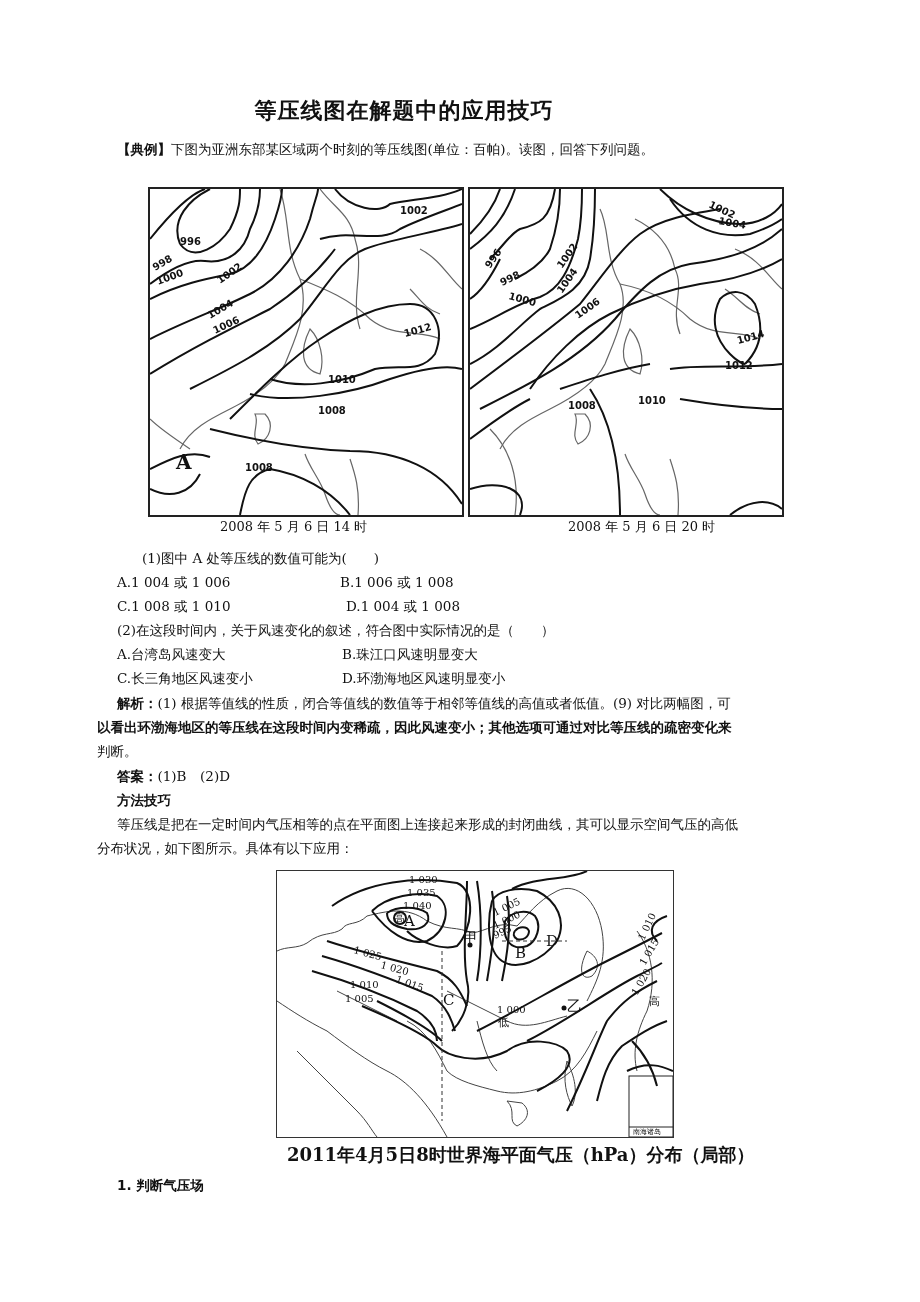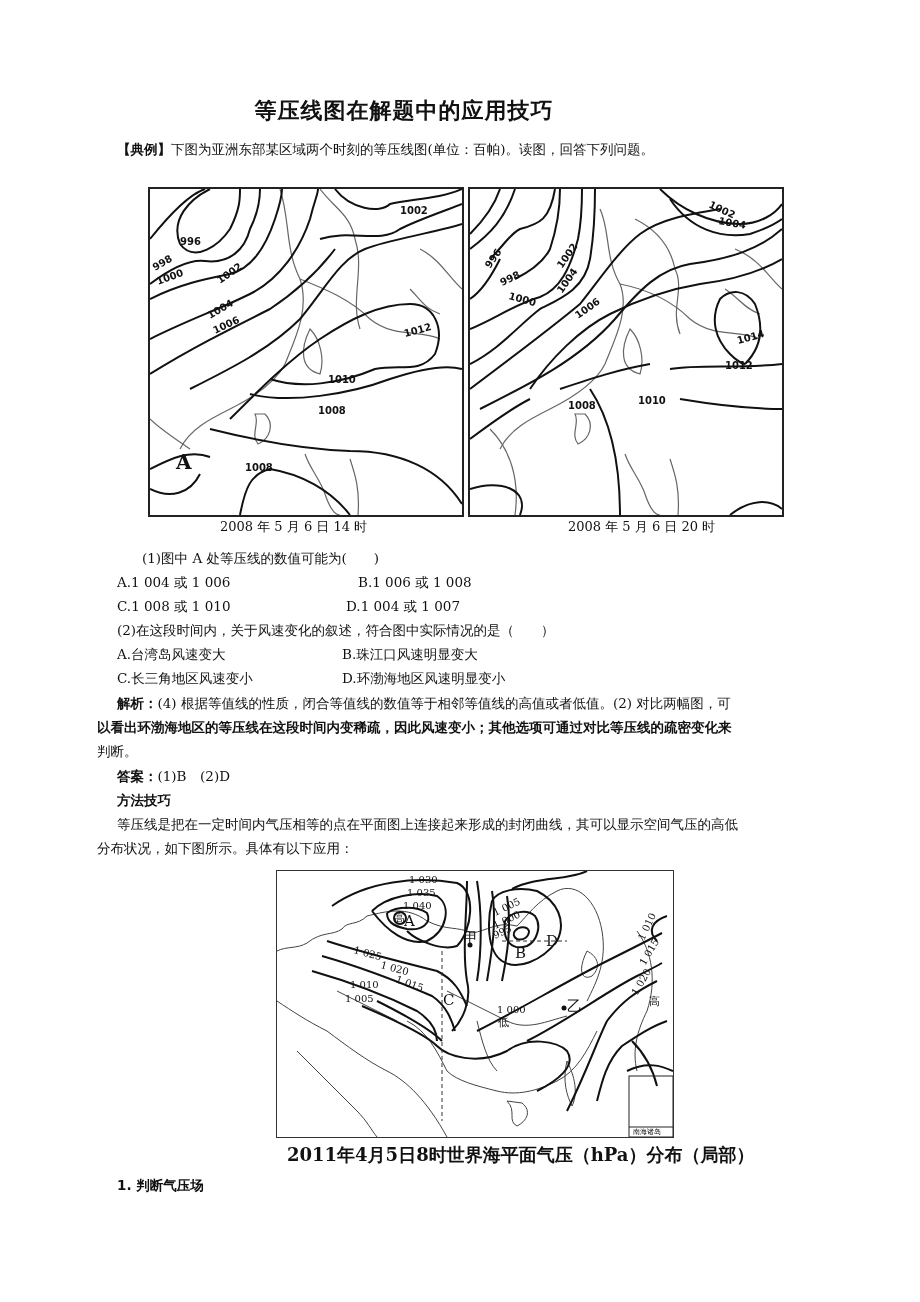--- a/index.html
+++ b/index.html
@@ -118,31 +118,31 @@
       <text x="255" y="180">1012</text>
       <text x="168" y="215">1010</text>
       <text x="98" y="220">1008</text>
     </g>
   </svg>
 </div>
 <div class="caption" style="left:568px; top:518px;">2008 年 5 月 6 日 20 时</div>
 
 <div class="line" style="left:117px; top:549px;margin-left:25px;">(1)图中 A 处等压线的数值可能为(　　)</div>
 <div class="line" style="left:117px; top:573px;">A.1 004 或 1 006</div>
-<div class="line" style="left:358px; top:573px;">B.1 006 或 1 008</div>
+<div class="line" style="left:340px; top:573px;">B.1 006 或 1 008</div>
 <div class="line" style="left:117px; top:597px;">C.1 008 或 1 010</div>
-<div class="line" style="left:346px; top:597px;">D.1 004 或 1 007</div>
+<div class="line" style="left:346px; top:597px;">D.1 004 或 1 008</div>
 <div class="line" style="left:117px; top:621px;">(2)在这段时间内，关于风速变化的叙述，符合图中实际情况的是（　　）</div>
 <div class="line" style="left:117px; top:645px;">A.台湾岛风速变大</div>
 <div class="line" style="left:342px; top:645px;">B.珠江口风速明显变大</div>
 <div class="line" style="left:117px; top:669px;">C.长三角地区风速变小</div>
 <div class="line" style="left:342px; top:669px;">D.环渤海地区风速明显变小</div>
 
 <div class="line" style="left:117px; top:694px;">
-  <span class="bold">解析：</span><span>(4) 根据等值线的性质，闭合等值线的数值等于相邻等值线的高值或者低值。(2) 对比两幅图，可</span>
+  <span class="bold">解析：</span><span>(1) 根据等值线的性质，闭合等值线的数值等于相邻等值线的高值或者低值。(9) 对比两幅图，可</span>
 </div>
 <div class="line" style="left:97px; top:718px;font-weight:bold;">以看出环渤海地区的等压线在这段时间内变稀疏，因此风速变小；其他选项可通过对比等压线的疏密变化来</div>
 <div class="line" style="left:97px; top:742px;">判断。</div>
 
 <div class="line" style="left:117px; top:767px;">
   <span class="bold">答案：</span><span>(1)B　(2)D</span>
 </div>
 <div class="line bold" style="left:117px; top:791px;">方法技巧</div>
 <div class="line" style="left:117px; top:815px;">等压线是把在一定时间内气压相等的点在平面图上连接起来形成的封闭曲线，其可以显示空间气压的高低</div>
 <div class="line" style="left:97px; top:839px;">分布状况，如下图所示。具体有以下应用：</div>

